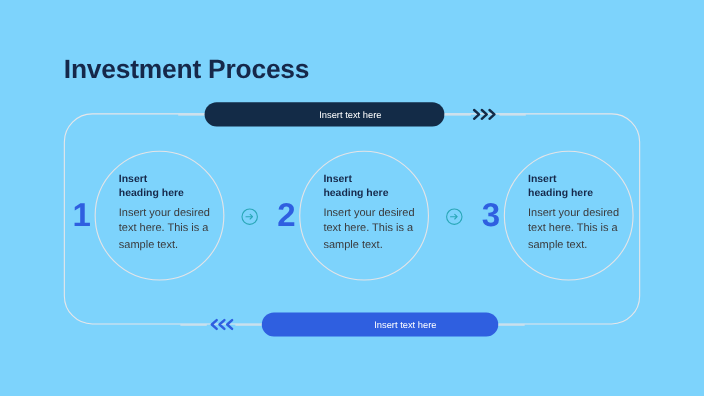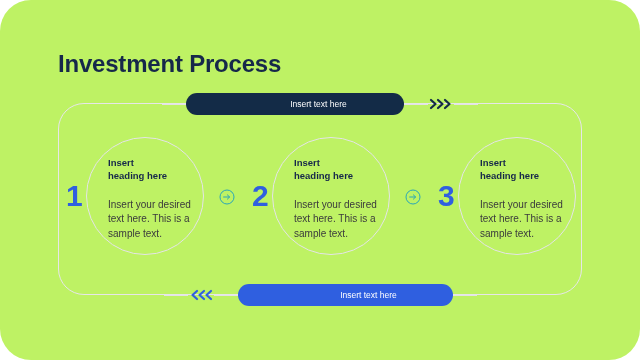--- a/index.html
+++ b/index.html
@@ -11,22 +11,21 @@
     height: 360px;
     background: #ffffff;
     font-family: "Liberation Sans", sans-serif;
     overflow: hidden;
     position: relative;
   }
 
   .slide {
     position: absolute;
     inset: 0;
-    background: #bef264;
-    border-radius: 31px;
+    background: #7dd3fc;
   }
 
   
   .slide-title {
     position: absolute;
     left: 58px;
     top: 50px;
     font-size: 24px;
     font-weight: bold;
     color: #16284a;
@@ -94,21 +93,21 @@
     top: 20px;
     width: 96px;
     z-index: 2;
   }
 
   .step-heading {
     font-size: 9.5px;
     font-weight: bold;
     color: #16284a;
     line-height: 1.35;
-    margin-bottom: 15px;
+    margin-bottom: 4px;
   }
 
   .step-body {
     font-size: 10px;
     color: #3a3a3c;
     line-height: 1.45;
   }
 
   
   .connector {

